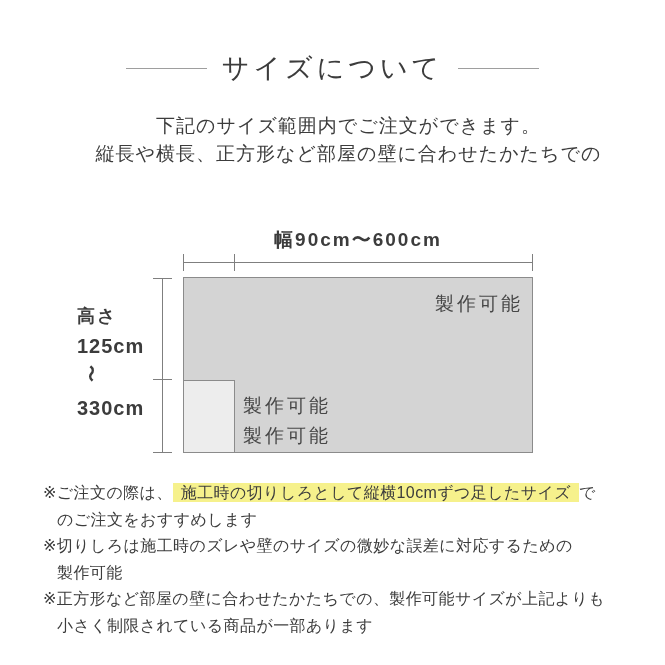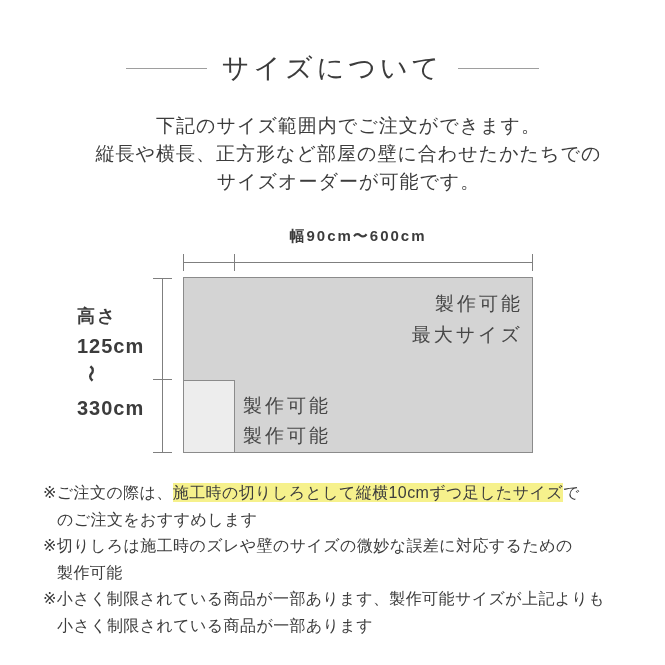--- a/index.html
+++ b/index.html
@@ -24,21 +24,21 @@
   
   .intro{
     position:absolute;left:0;top:112px;width:665px;
     text-align:center;font-size:19px;line-height:28px;letter-spacing:1px;
   }
   .intro-line{white-space:nowrap;padding-left:32px;}
   
   .diagram{position:absolute;left:0;top:0;width:665px;height:665px;pointer-events:none;}
   .width-label{
     position:absolute;left:183px;top:227px;width:350px;
-    text-align:center;font-size:15px;font-weight:700;letter-spacing:2px;
+    text-align:center;font-size:19px;font-weight:700;letter-spacing:2px;
     white-space:nowrap;
   }
   .h-measure{position:absolute;left:183px;top:262px;width:349px;height:1px;background:var(--measure,#7f7f7f);}
   .tick-v{position:absolute;top:254px;width:1px;height:17px;background:var(--measure,#7f7f7f);}
   .v-measure{position:absolute;left:162px;top:278px;width:1px;height:175px;background:var(--measure,#7f7f7f);}
   .tick-h{position:absolute;left:153px;width:19px;height:1px;background:var(--measure,#7f7f7f);}
   .max-rect{
     position:absolute;left:183px;top:277px;width:350px;height:176px;
     box-sizing:border-box;background:var(--max-fill,#d4d4d4);
     border:1.5px solid var(--rect-border,#8b8b8b);
@@ -65,73 +65,71 @@
     transform:rotate(90deg);transform-origin:center;width:20px;text-align:center;
   }
   .hl-330{position:absolute;left:77px;top:397px;font-size:20px;font-weight:700;letter-spacing:1px;}
   
   .notes{
     position:absolute;left:43px;top:480px;width:600px;
     font-size:16px;line-height:26.5px;letter-spacing:0.4px;
   }
   .note-line{white-space:nowrap;}
   .note-line.indent{padding-left:14px;}
-  .hl{background:var(--hl,#f6f18c);padding:1px 0;margin-top:27px;}
+  .hl{background:var(--hl,#f6f18c);padding:1px 8px;margin-top:27px;}
 </style>
 </head>
 <body>
 
 <div class="page" style="--text: #3c3c3c; --divider: #9e9e9e; --measure: #7f7f7f; --rect-border: #8b8b8b; --max-fill: #d4d4d4; --min-fill: #ededed; --hl: #f6f18c;">
 
   <div class="title-row">
     <div class="title-divider"></div>
     <h1 class="page-title">サイズについて</h1>
     <div class="title-divider"></div>
   </div>
 
   <div class="intro">
     <div class="intro-line">下記のサイズ範囲内でご注文ができます。</div>
     <div class="intro-line">縦長や横長、正方形など部屋の壁に合わせたかたちでの</div>
-    <div class="intro-line">サイズオーダーが可能です。</div>
   </div>
 
   <div class="diagram">
 
     <div class="width-label">幅90cm〜600cm</div>
 
     <div class="h-measure"></div>
     <div class="tick-v" style="left:183px"></div>
     <div class="tick-v" style="left:234px"></div>
     <div class="tick-v" style="left:532px"></div>
 
     <div class="v-measure"></div>
     <div class="tick-h" style="top:278px"></div>
     <div class="tick-h" style="top:379px"></div>
     <div class="tick-h" style="top:452px"></div>
 
     <div class="max-rect"></div>
     <div class="max-label">
       <div>製作可能</div>
-      <div>最大サイズ</div>
     </div>
 
     <div class="min-rect"></div>
     <div class="min-label">
       <div>製作可能</div>
       <div>製作可能</div>
     </div>
 
     <div class="hl-takasa">高さ</div>
     <div class="hl-125">125cm</div>
     <div class="hl-tilde">〜</div>
     <div class="hl-330">330cm</div>
   </div>
 
   <div class="notes">
       <div class="note-line"><span>※ご注文の際は、</span><span class="hl">施工時の切りしろとして縦横10cmずつ足したサイズ</span><span>で</span></div>
       <div class="note-line indent"><span>のご注文をおすすめします</span></div>
       <div class="note-line"><span>※切りしろは施工時のズレや壁のサイズの微妙な誤差に対応するための</span></div>
       <div class="note-line indent"><span>製作可能</span></div>
-      <div class="note-line"><span>※小さく制限されている商品が一部あります、製作可能サイズが上記よりも</span></div>
+      <div class="note-line"><span>※正方形など部屋の壁に合わせたかたちでの、製作可能サイズが上記よりも</span></div>
       <div class="note-line indent"><span>小さく制限されている商品が一部あります</span></div>
     </div>
 
 </div>
 
 </body></html>

